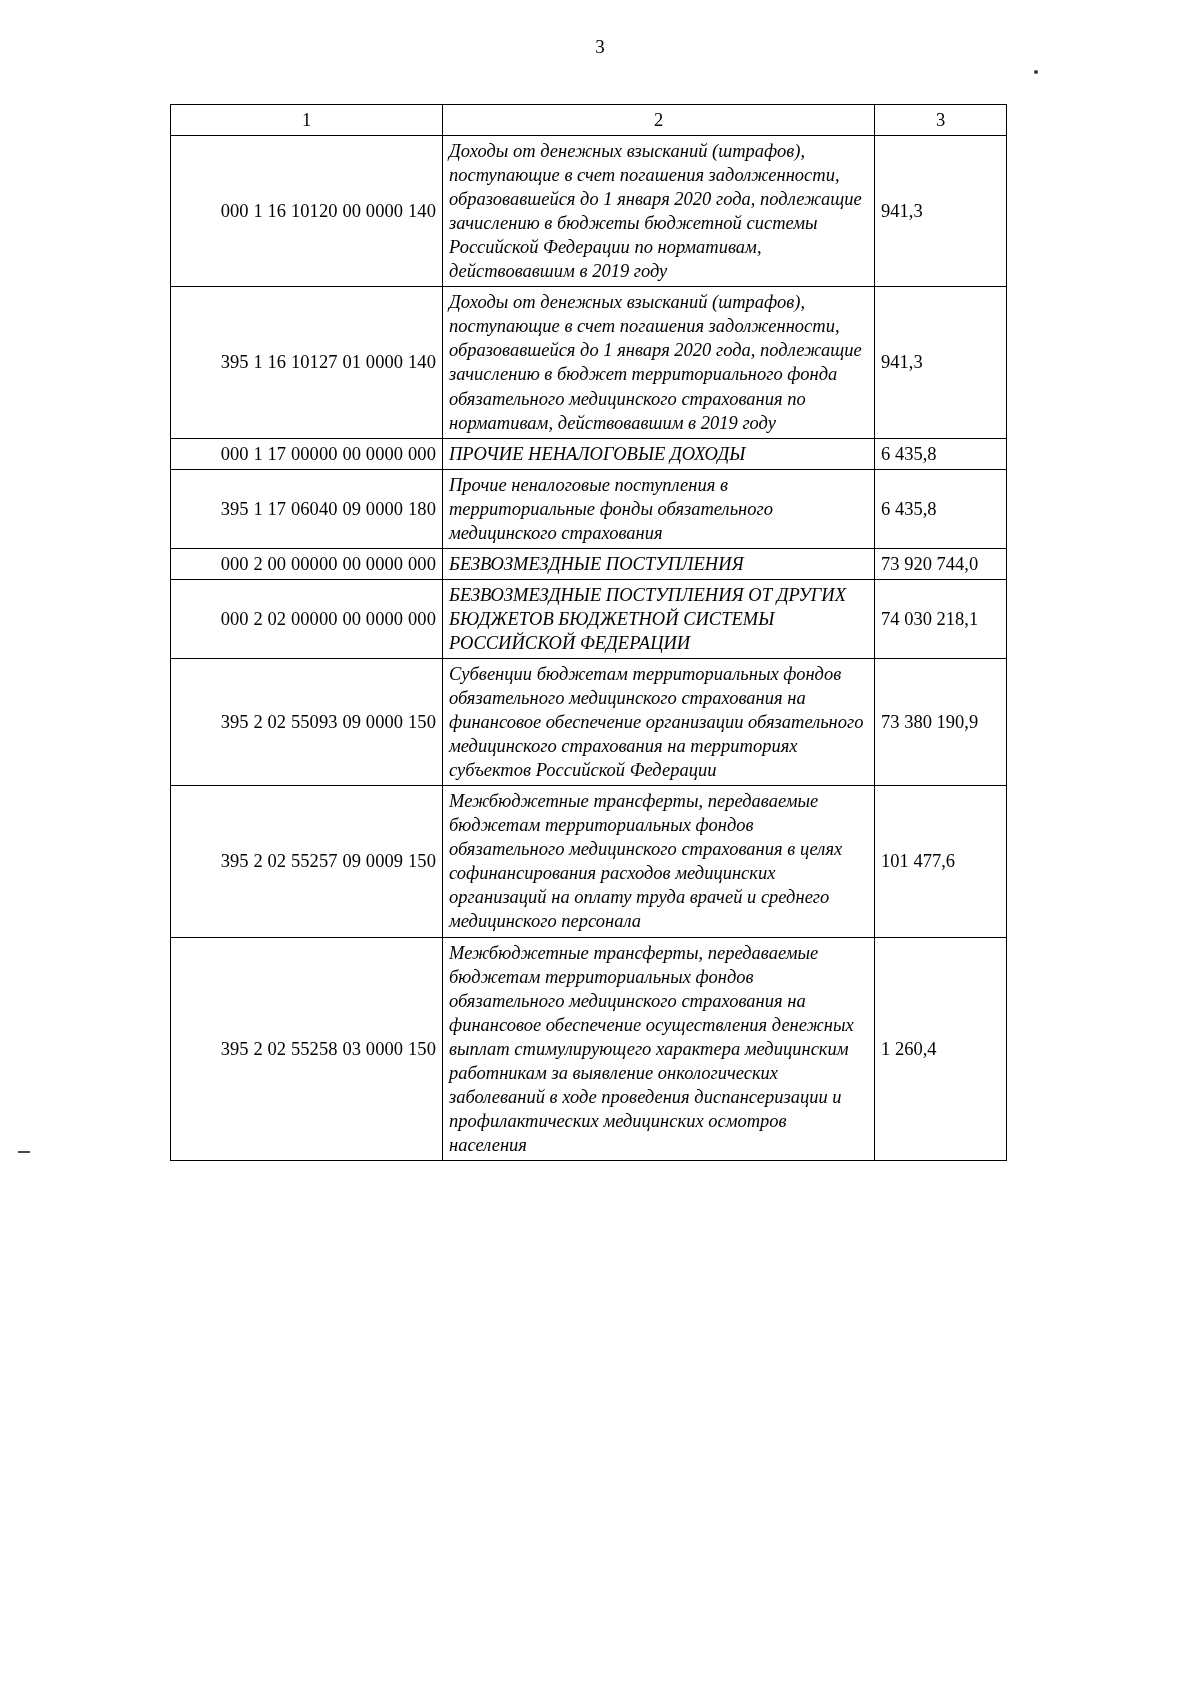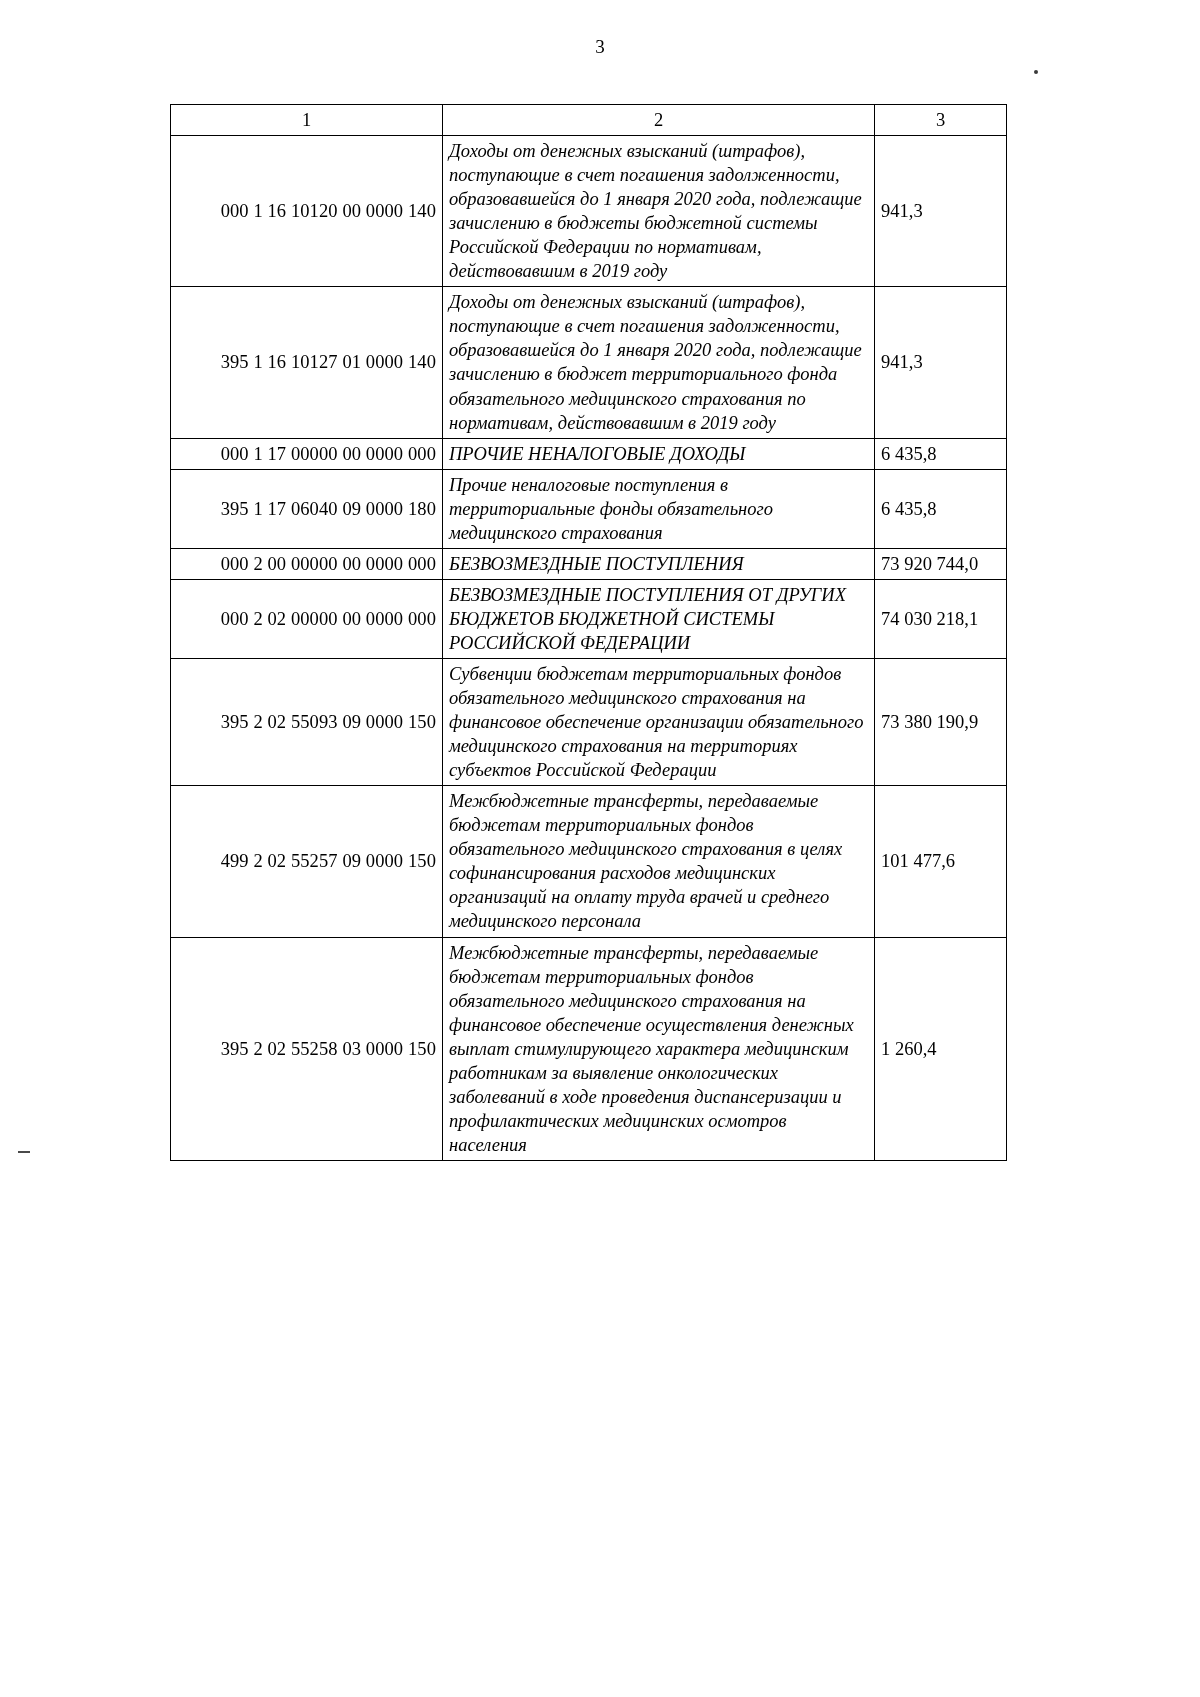--- a/index.html
+++ b/index.html
@@ -149,21 +149,21 @@
       </tr>
 
 
       <tr>
         <td class="code">395 2 02 55093 09 0000 150</td>
         <td class="name">Субвенции бюджетам территориальных фондов обязательного медицинского страхования на финансовое обеспечение организации обязательного медицинского страхования на территориях субъектов Российской Федерации</td>
         <td class="amount">73 380 190,9</td>
       </tr>
 
       <tr>
-        <td class="code">499 2 02 55257 09 0000 150</td>
+        <td class="code">395 2 02 55257 09 0009 150</td>
         <td class="name">Межбюджетные трансферты, передаваемые бюджетам территориальных фондов обязательного медицинского страхования в целях софинансирования расходов медицинских организаций на оплату труда врачей и среднего медицинского персонала</td>
         <td class="amount">101 477,6</td>
       </tr>
 
       <tr>
         <td class="code">395 2 02 55258 03 0000 150</td>
         <td class="name">Межбюджетные трансферты, передаваемые бюджетам территориальных фондов обязательного медицинского страхования на финансовое обеспечение осуществления денежных выплат стимулирующего характера медицинским работникам за выявление онкологических заболеваний в ходе проведения диспансеризации и профилактических медицинских осмотров населения</td>
         <td class="amount">1 260,4</td>
       </tr>
 

